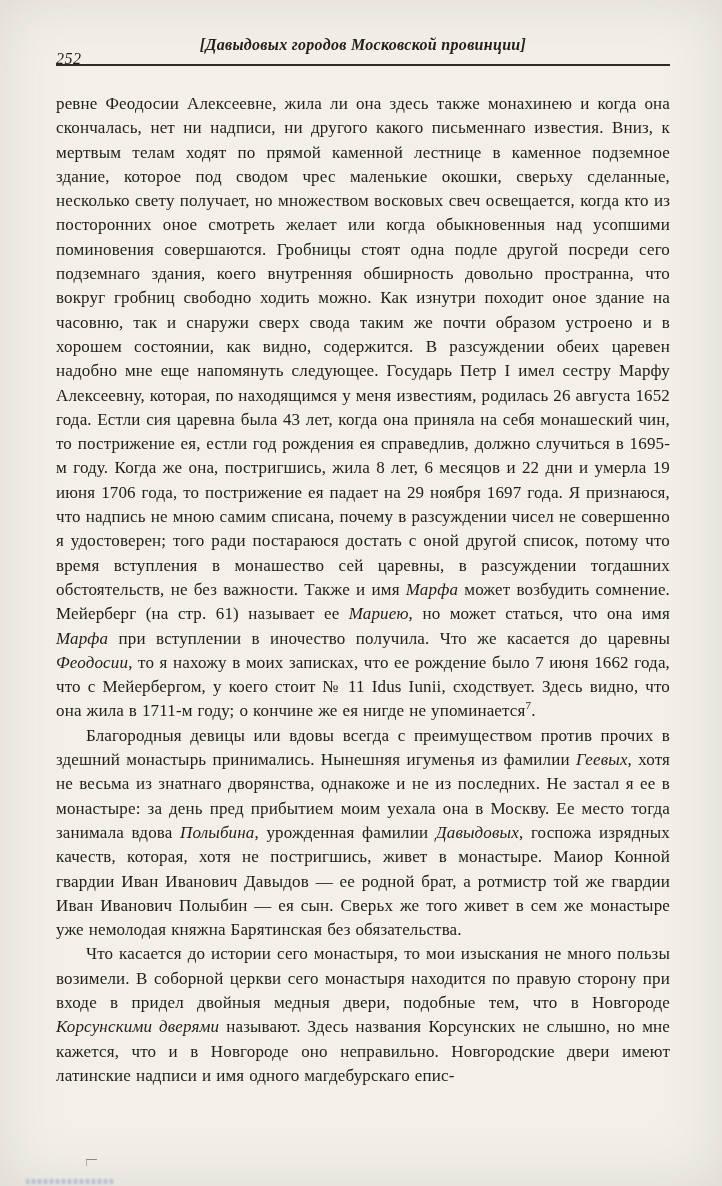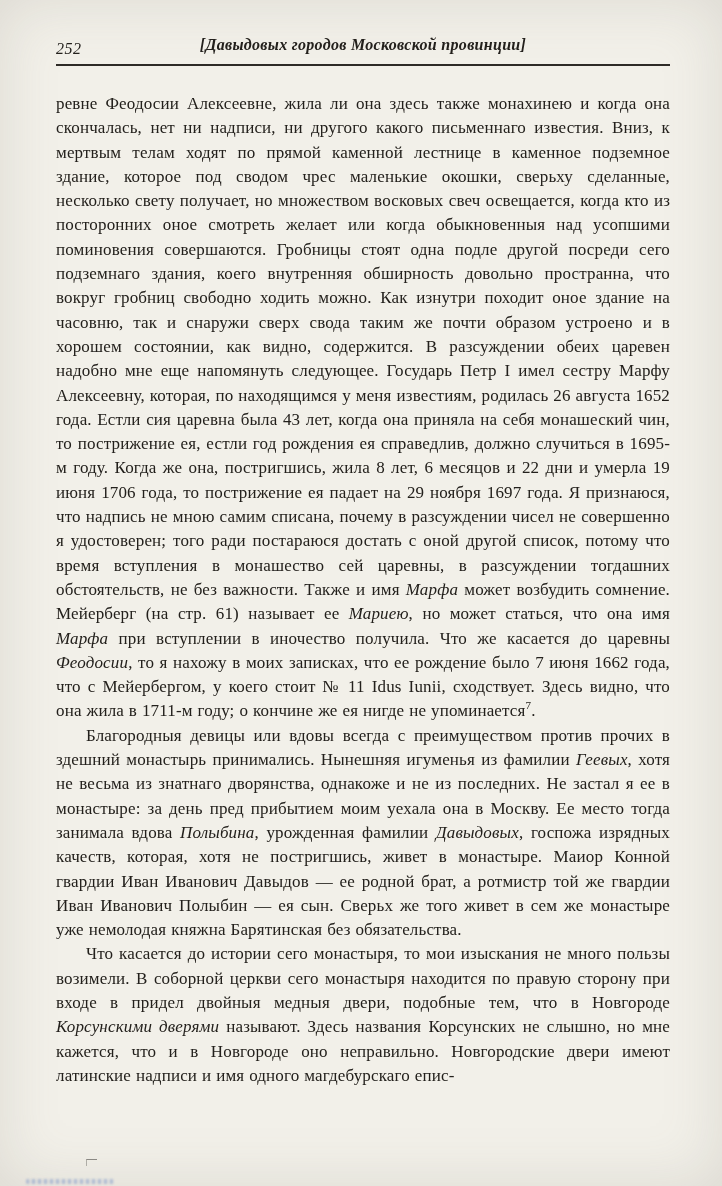--- a/index.html
+++ b/index.html
@@ -22,21 +22,21 @@
   }
   .running-head {
     position: relative;
     height: 24px;
     font-size: 16px;
     font-style: italic;
   }
   .page-number {
     position: absolute;
     left: 0;
-    top: 4px;
+    top: 14px;
     letter-spacing: 0.5px;
   }
   .head-title {
     text-align: center;
     font-weight: bold;
     font-style: italic;
     letter-spacing: 0.3px;
   }
   .head-rule {
     margin-top: 4px;

